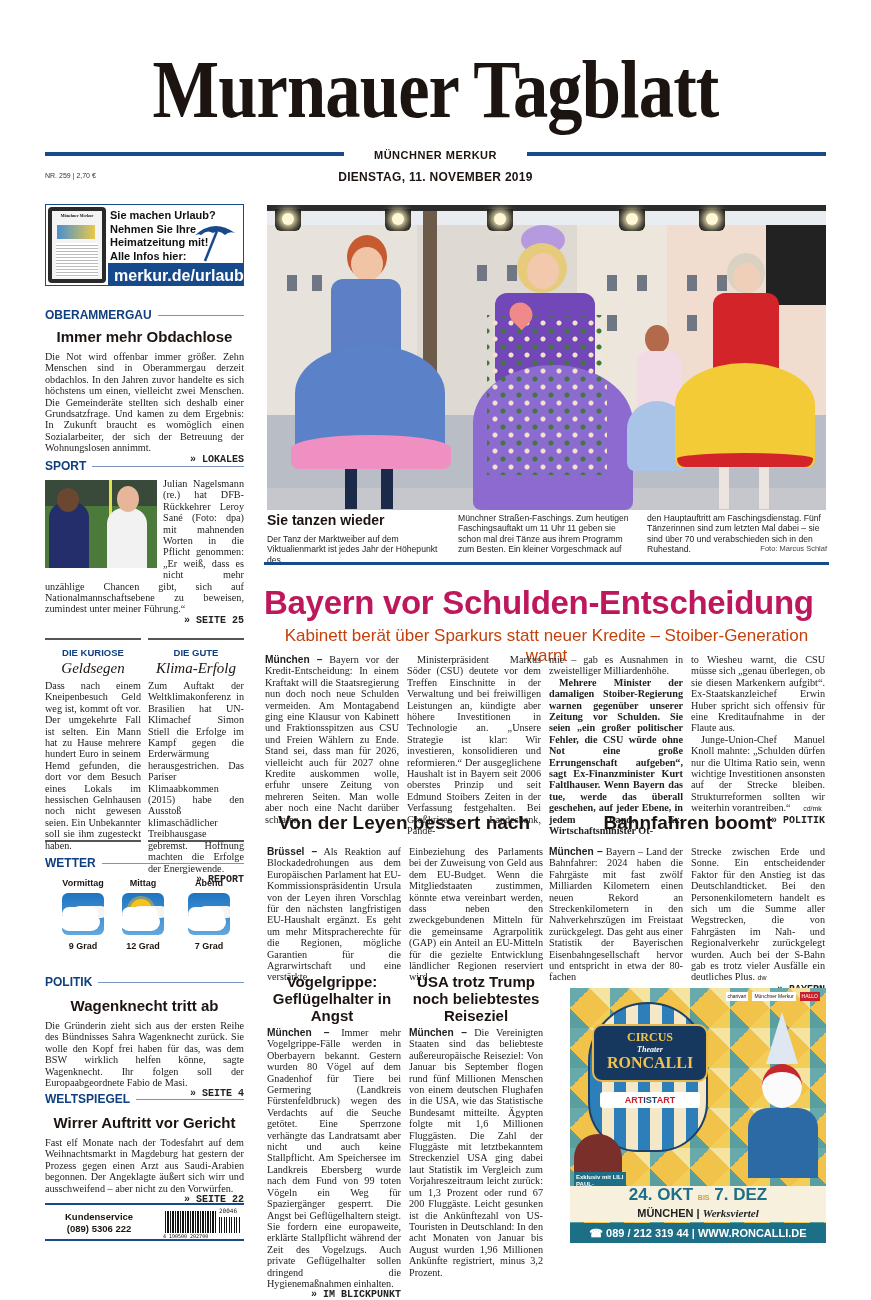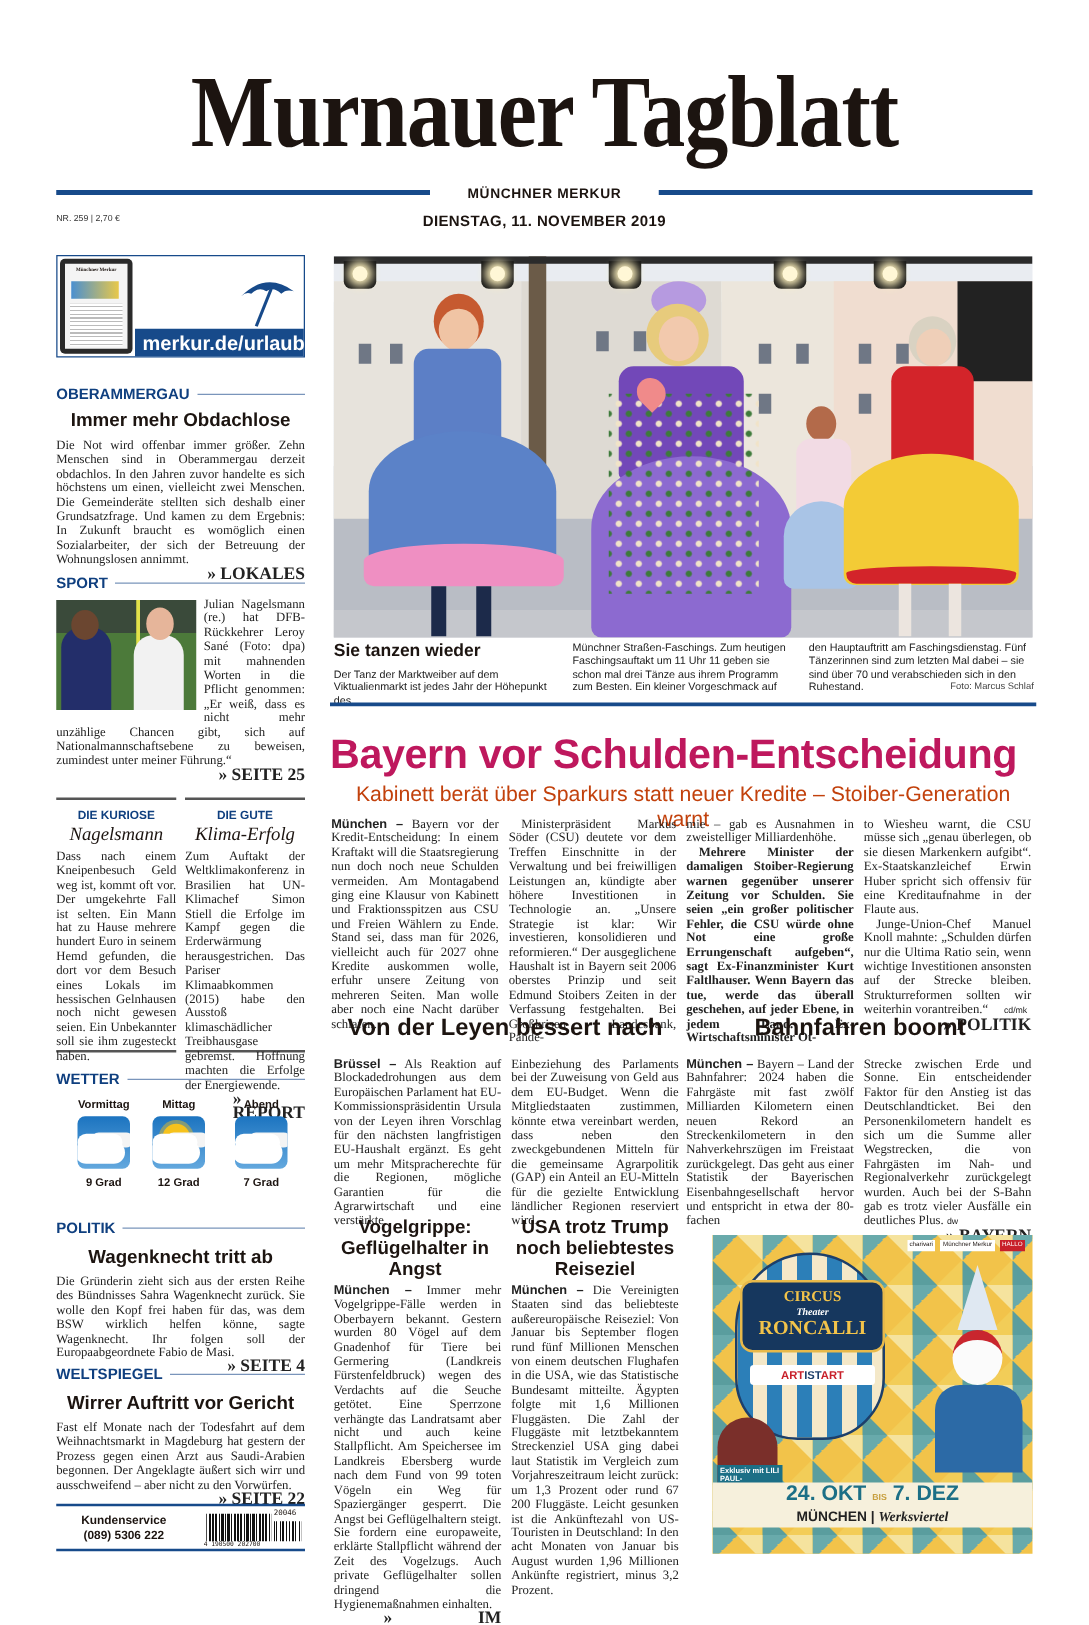--- a/index.html
+++ b/index.html
@@ -24,21 +24,21 @@
   #promo .tablet .screen .lines { position: absolute; left: 4px; top: 32px; width: 42px; height: 34px; background: repeating-linear-gradient(#fff 0 2px, #bbb 2px 3px); }
   #promo .text { position: absolute; left: 64px; top: 4px; font-size: 11px; font-weight: 700; line-height: 13.5px; color: #111; }
   #promo .umbrella { position: absolute; right: 4px; top: 14px; width: 50px; height: 44px; }
   #promo .footer { position: absolute; left: 62px; right: 0; bottom: 0; height: 22px; background: #174a8a; color: #fff; font-size: 16px; font-weight: 700; padding: 4px 6px; }
 
   
   .kicker { font-family: "Liberation Sans", sans-serif; font-weight: 700; font-size: 12px; color: #0f3f7f; display: flex; align-items: center; gap: 6px; }
   .kicker .line { flex: 1; height: 1px; background: #7a95bb; }
   .lhead { font-family: "Liberation Sans", sans-serif; font-weight: 700; font-size: 15px; text-align: center; color: #1c1410; }
   .body { font-family: "Liberation Serif", serif; font-size: 10.2px; line-height: 11.4px; text-align: justify; color: #222; hyphens: auto; }
-  .ref { font-family: Liberation Serif, serif; font-weight: 700; font-size: 14px; float: right; margin-left: 40px; }
+  .ref { font-family: Liberation Mono, monospace; font-weight: 700; font-size: 10px; float: right; margin-left: 40px; }
   .dateline { font-family: "Liberation Sans", sans-serif; font-weight: 700; }
 
   #sport-photo { float: left; width: 112px; height: 88px; margin: 2px 6px 2px 0; position: relative; overflow: hidden; background: linear-gradient(#3a4a3a 0 30%, #4c7a3a 30% 100%); }
   #sport-photo .p1 { position: absolute; left: 4px; top: 22px; width: 40px; height: 70px; background: #232e6a; border-radius: 16px 16px 0 0; }
   #sport-photo .h1 { position: absolute; left: 12px; top: 8px; width: 22px; height: 24px; background: #6b4630; border-radius: 50%; }
   #sport-photo .p2 { position: absolute; left: 62px; top: 28px; width: 40px; height: 66px; background: #f2f2f2; border-radius: 16px 16px 0 0; }
   #sport-photo .h2 { position: absolute; left: 72px; top: 6px; width: 22px; height: 26px; background: #e6b59a; border-radius: 50%; }
   #sport-photo .pole { position: absolute; left: 64px; top: 0; width: 3px; height: 40px; background: #e2e24a; }
 
   .divbox { border-top: 2px solid #555; border-bottom: 2px solid #555; }
@@ -126,20 +126,26 @@
 <div class="abs sans" id="issue-price">NR. 259 | 2,70 €</div>
 
 <div class="abs sans" id="promo">
   <div class="tablet">
     <div class="screen">
       <div class="mh">Münchner Merkur</div>
       <div class="img1"></div>
       <div class="lines"></div>
     </div>
   </div>
+  <div class="text">
+    <div>Sie machen Urlaub?</div>
+    <div>Nehmen Sie Ihre</div>
+    <div>Heimatzeitung mit!</div>
+    <div>Alle Infos hier:</div>
+  </div>
   <svg class="umbrella" viewBox="0 0 50 44">
     <path d="M4 18 Q24 -2 46 14 Q40 12 36 16 Q30 10 24 14 Q18 10 12 16 Q8 14 4 18Z" fill="#174a8a"></path>
     <line x1="28" y1="12" x2="16" y2="42" stroke="#174a8a" stroke-width="2.5"></line>
   </svg>
   <div class="footer">merkur.de/urlaubsservice</div>
 </div>
 
 <div class="abs" style="left:45px;top:308px;width:199px;">
   <div class="kicker">
       <span>OBERAMMERGAU</span>
@@ -165,21 +171,21 @@
         <div class="p2"></div>
         <div class="h2"></div>
     </div>
     <span>Julian Nagelsmann (re.) hat DFB-Rückkehrer Leroy Sané (Foto: dpa) mit mahnenden Worten in die Pflicht genommen: „Er weiß, dass es nicht mehr unzählige Chancen gibt, sich auf Nationalmannschaftsebene zu beweisen, zumindest unter meiner Führung.“</span>
     <span class="ref">» SEITE 25</span>
   </div>
 </div>
 
 <div class="abs divbox" style="left:45px;top:638px;width:96px;height:204px;">
   <div class="smallcap" style="margin-top:7px;">DIE KURIOSE</div>
-  <div class="ital" style="margin-top:2px;">Nagelsmann</div>
+  <div class="ital" style="margin-top:2px;">Geldsegen</div>
   <div class="body" style="margin-top:3px;">Dass nach einem Kneipenbesuch Geld weg ist, kommt oft vor. Der umgekehrte Fall ist selten. Ein Mann hat zu Hause mehrere hundert Euro in seinem Hemd gefunden, die dort vor dem Besuch eines Lokals im hessischen Gelnhausen noch nicht gewesen seien. Ein Unbekannter soll sie ihm zugesteckt haben.</div>
 </div>
 <div class="abs divbox" style="left:148px;top:638px;width:96px;height:204px;">
   <div class="smallcap" style="margin-top:7px;">DIE GUTE</div>
   <div class="ital" style="margin-top:2px;">Klima-Erfolg</div>
   <div class="body" style="margin-top:3px;">
     <span>Zum Auftakt der Weltklimakonferenz in Brasilien hat UN-Klimachef Simon Stiell die Erfolge im Kampf gegen die Erderwärmung herausgestrichen. Das Pariser Klimaabkommen (2015) habe den Ausstoß klimaschädlicher Treibhausgase gebremst. Hoffnung machten die Erfolge der Energiewende.</span>
     <span class="ref">» REPORT</span>
   </div>
 </div>
@@ -392,13 +398,16 @@
     <div class="hat"></div>
       <div class="face"></div>
       <div class="body"></div>
   </div>
   <div class="lili"></div>
   <div class="lili-tag">Exklusiv mit LILI PAUL-RONCALLI</div>
   <div class="dates">
     <div class="d"><span>24. OKT</span> <small>BIS</small> <span>7. DEZ</span></div>
     <div class="loc"><span>MÜNCHEN</span> | <i>Werksviertel</i></div>
   </div>
+  <div class="contact">
+    <span>☎ 089 / 212 319 44</span> | <span>WWW.RONCALLI.DE</span>
+  </div>
 </div>
 
 </body></html>

